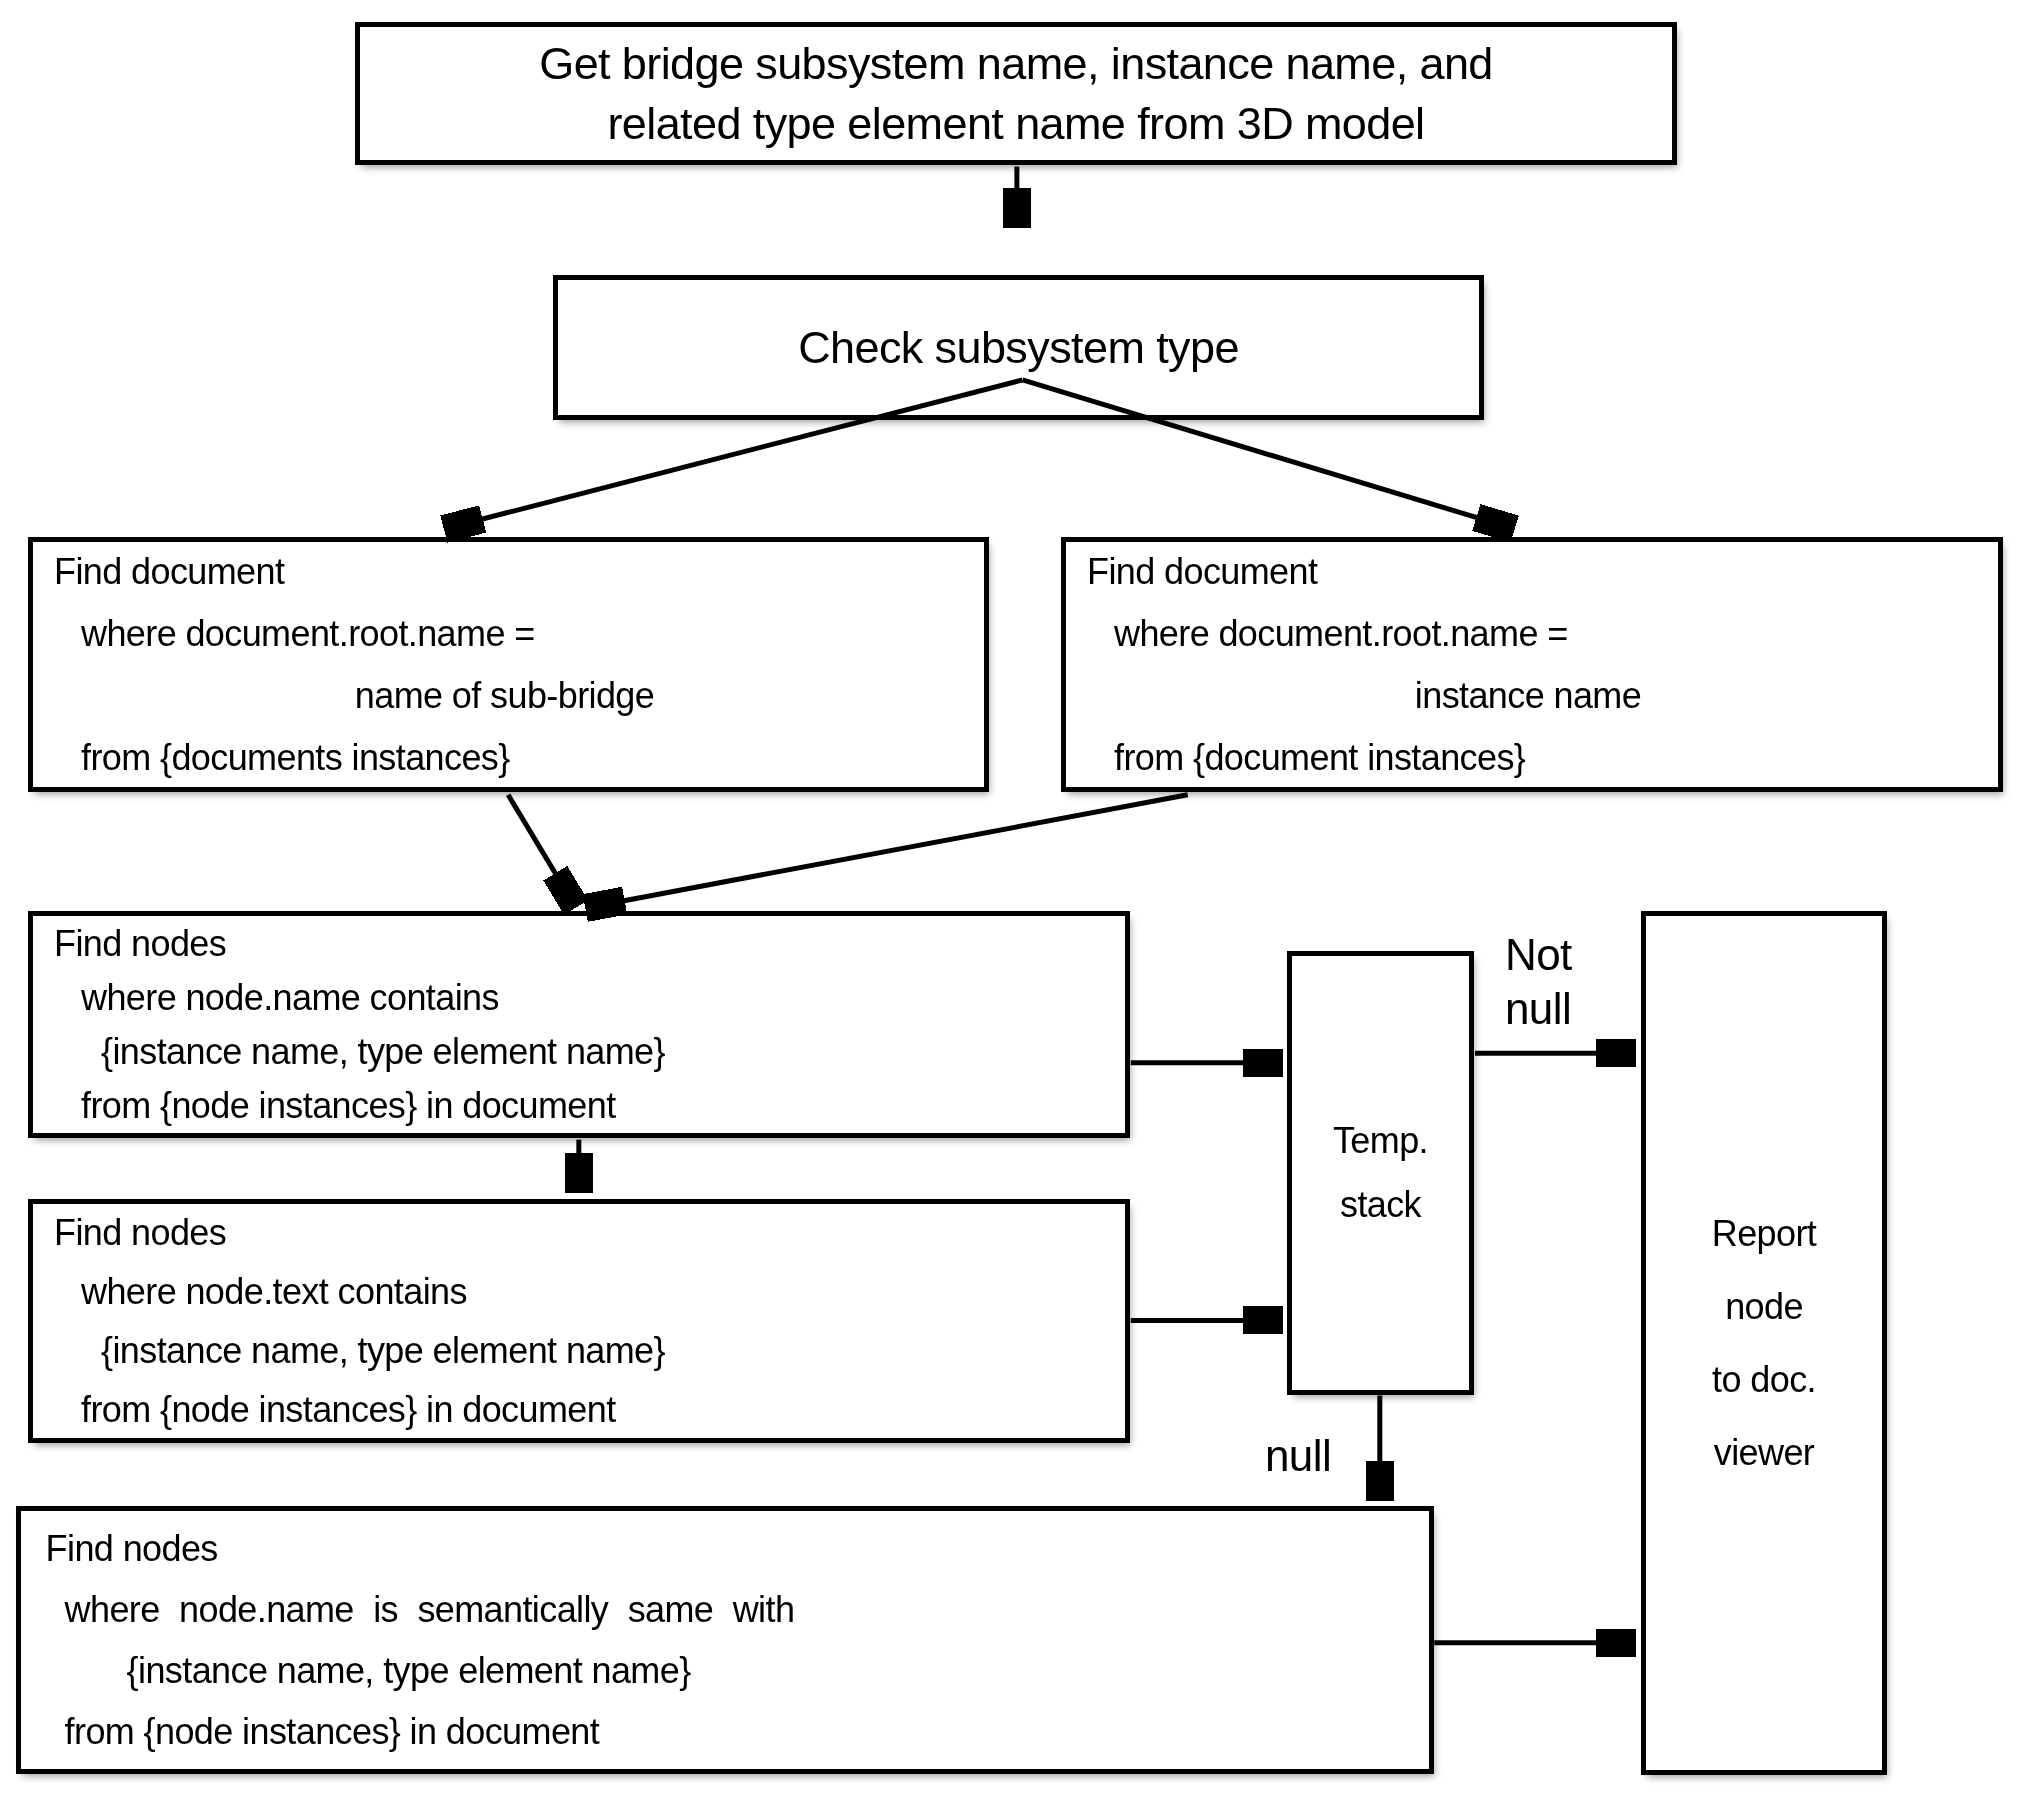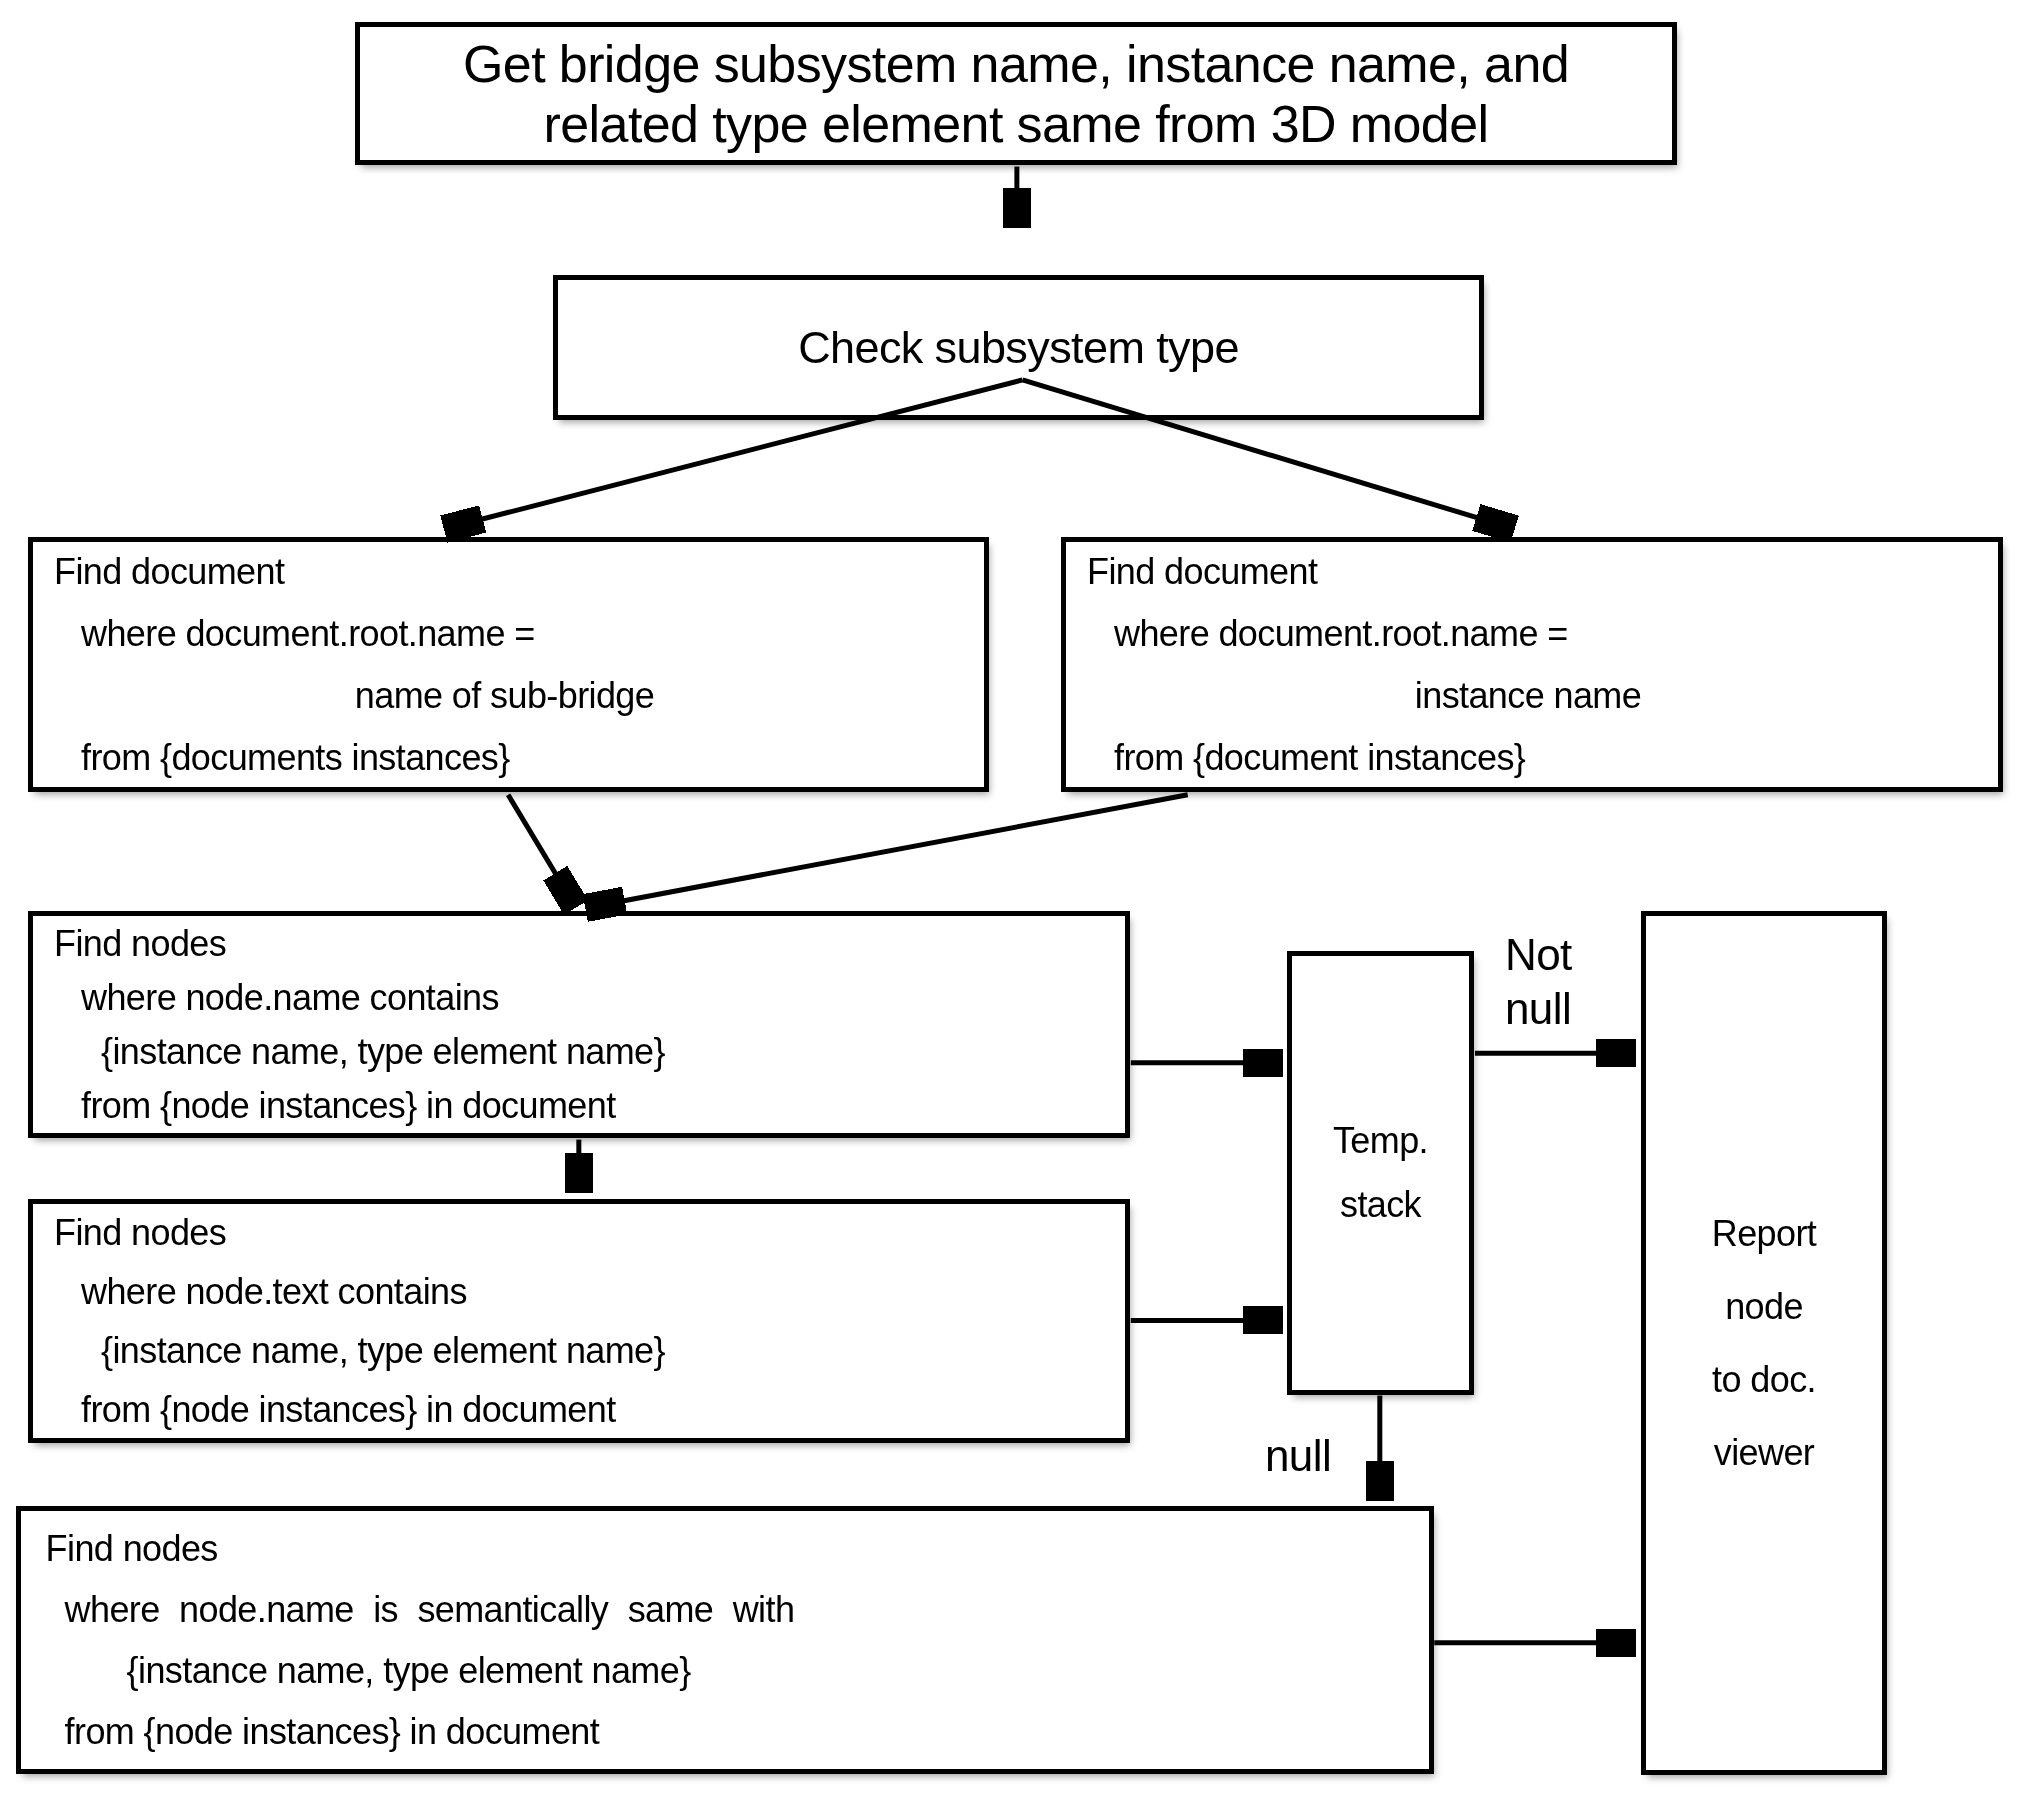--- a/index.html
+++ b/index.html
@@ -30,21 +30,21 @@
     box-shadow: 3.8px 5.6px 7.5px -2.5px rgba(0,0,0,0.38);
     z-index: 1;
   }
   .ln        { padding-left: 21px; padding-right: 19px; white-space: nowrap; }
   .ln.ind1   { padding-left: 48px; }
   .ln.ind2   { padding-left: 68px; }
   .ln.right  { text-align: center; padding-right: 29px; }
   .ln.wsp    { word-spacing: 10px; }
   .centered .ln { padding: 0; text-align: center; white-space: nowrap; }
 
-  #box-start    { left: 355px;  top: 22px;   width: 1322px; height: 143px; font-size: 52px; line-height: 60px; }
+  #box-start    { left: 355px;  top: 22px;   width: 1322px; height: 143px; font-size: 45px; line-height: 60px; }
   #box-check    { left: 553px;  top: 235px;  width: 931px; height: 145px; font-size: 45px; margin-top: 40px; }
   #box-doc-left { left: 28px;   top: 537px;  width: 961px; height: 255px; line-height: 62px; }
   #box-doc-right{ left: 1061px; top: 537px;  width: 942px; height: 255px; line-height: 62px; }
   #box-fn1      { left: 28px;   top: 911px; width: 1102px; height: 227px; line-height: 54px; }
   #box-fn2      { left: 28px;   top: 1199px; width: 1102px; height: 244px; line-height: 59px; }
   #box-fn3      { left: 15.6px;   top: 1506px; width: 1418px; height: 268px; line-height: 61px; }
   #box-fn3 .ln       { padding-left: 25px; }
   #box-fn3 .ln.ind1  { padding-left: 44px; }
   #box-fn3 .ln.ind2  { padding-left: 106px; }
   #box-temp     { left: 1287px; top: 951px; width: 187px;  height: 444px; line-height: 64px; }
@@ -92,21 +92,21 @@
     <line x1="925" y1="1821" x2="925" y2="1902" marker-end="url(#arrow)"></line>
     <line x1="1807" y1="1698" x2="2046" y2="1698" marker-end="url(#arrow)"></line>
     <line x1="1807" y1="2110" x2="2046" y2="2110" marker-end="url(#arrow)"></line>
     <line x1="2357" y1="1683" x2="2610" y2="1683" marker-end="url(#arrow)"></line>
     <line x1="2205" y1="2230" x2="2205" y2="2394" marker-end="url(#arrow)"></line>
     <line x1="2292" y1="2625" x2="2610" y2="2625" marker-end="url(#arrow)"></line>
   </svg>
 
   <div class="box centered" id="box-start">
     <div class="ln">Get bridge subsystem name, instance name, and</div>
-    <div class="ln">related type element same from 3D model</div>
+    <div class="ln">related type element name from 3D model</div>
   </div>
 
   <div class="box centered" id="box-check">
     <div class="ln">Check subsystem type</div>
   </div>
 
   <div class="box" id="box-doc-left">
     <div class="ln">Find document</div>
     <div class="ln ind1">where document.root.name =</div>
     <div class="ln right">name of sub-bridge</div>

